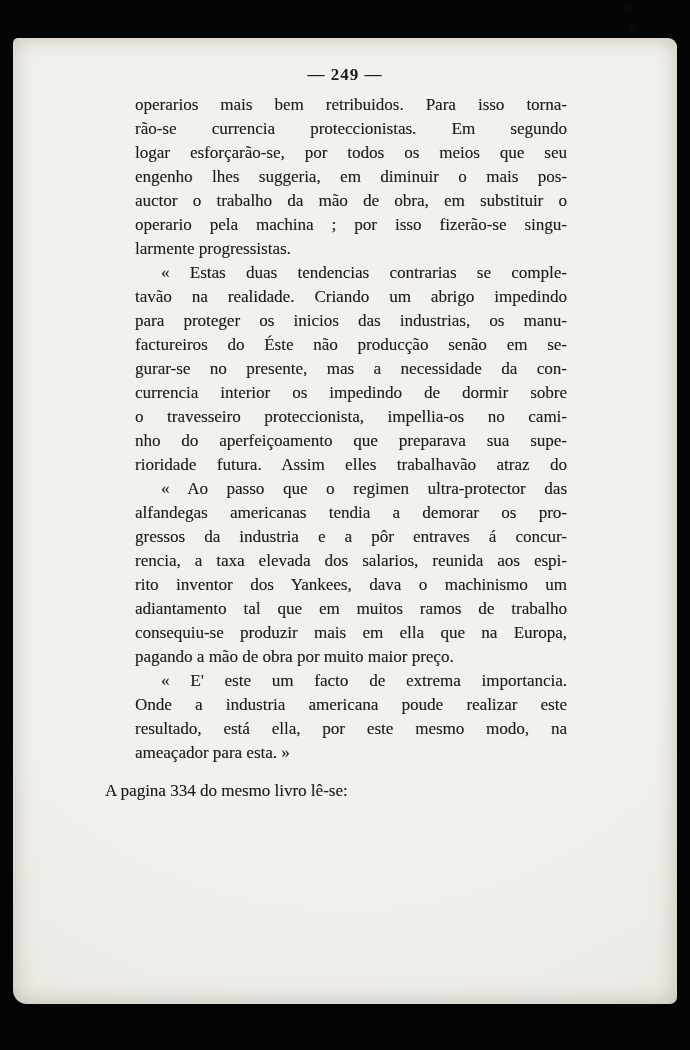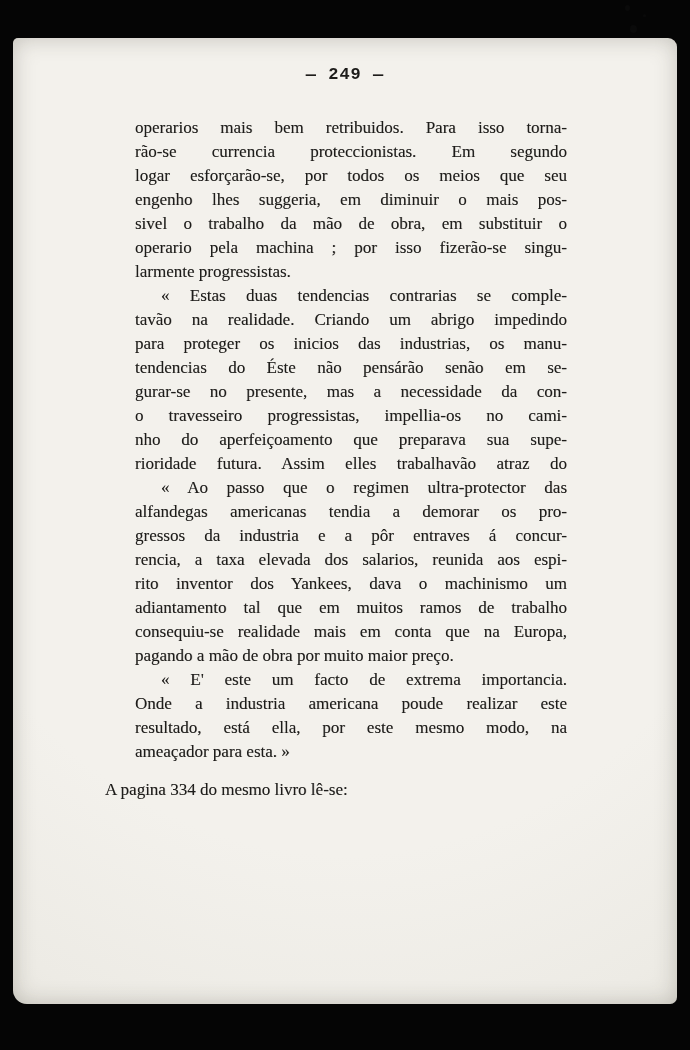--- a/index.html
+++ b/index.html
@@ -23,24 +23,23 @@
     border-radius:5px 9px 7px 14px;
     box-shadow: inset 0 0 22px rgba(60,55,45,0.25);
   }
   .page-number{
     margin-top:27px;
     text-align:center;
     font-size:17px;
     font-weight:bold;
     letter-spacing:1px;
     color:var(--ink);
-    font-family:Liberation Mono, monospace;
   }
   .content{
-    margin-top:32px;
+    margin-top:8px;
     padding:0 110px 0 92px;
     color:var(--ink);
     font-size:17px;
     line-height:24px;
     text-shadow:0.35px 0.35px 0 rgba(25,22,18,0.35);
   }
   .para{margin:0;}
   .para.quote{margin-left:30px;}
   .para.outer{margin:14px 0 14px 0;}
   .para.indent .ln:first-child{text-indent:26px;}
@@ -69,42 +68,43 @@
 
 <div class="scan-frame">
   <div class="paper">
     <div class="page-number">— 249 —</div>
     <div class="content">
         <p class="para quote">
           <span class="ln">operarios mais bem retribuidos. Para isso torna-</span>
           <span class="ln">rão-se currencia proteccionistas. Em segundo</span>
           <span class="ln">logar esforçarão-se, por todos os meios que seu</span>
           <span class="ln">engenho lhes suggeria, em diminuir o mais pos-</span>
-          <span class="ln">sivel o trabalho da mão de obra, em substituir o</span>
+          <span class="ln">auctor o trabalho da mão de obra, em substituir o</span>
           <span class="ln">operario pela machina ; por isso fizerão-se singu-</span>
           <span class="ln last">larmente progressistas.</span>
         </p>
         <p class="para quote indent">
           <span class="ln">« Estas duas tendencias contrarias se comple-</span>
           <span class="ln">tavão na realidade. Criando um abrigo impedindo</span>
           <span class="ln">para proteger os inicios das industrias, os manu-</span>
-          <span class="ln">tendencias do Éste não pensárão senão em se-</span>
+          <span class="ln">factureiros do Éste não producção senão em se-</span>
           <span class="ln">gurar-se no presente, mas a necessidade da con-</span>
-          <span class="ln">o travesseiro progressistas, impellia-os no cami-</span>
+          <span class="ln">currencia interior os impedindo de dormir sobre</span>
+          <span class="ln">o travesseiro proteccionista, impellia-os no cami-</span>
           <span class="ln">nho do aperfeiçoamento que preparava sua supe-</span>
           <span class="ln">rioridade futura. Assim elles trabalhavão atraz do</span>
         </p>
         <p class="para quote indent">
           <span class="ln">« Ao passo que o regimen ultra-protector das</span>
           <span class="ln">alfandegas americanas tendia a demorar os pro-</span>
           <span class="ln">gressos da industria e a pôr entraves á concur-</span>
           <span class="ln">rencia, a taxa elevada dos salarios, reunida aos espi-</span>
           <span class="ln">rito inventor dos Yankees, dava o machinismo um</span>
           <span class="ln">adiantamento tal que em muitos ramos de trabalho</span>
-          <span class="ln">consequiu-se realidade mais em conta que na Europa,</span>
+          <span class="ln">consequiu-se produzir mais em ella que na Europa,</span>
           <span class="ln last">pagando a mão de obra por muito maior preço.</span>
         </p>
         <p class="para quote indent">
           <span class="ln">« E' este um facto de extrema importancia.</span>
           <span class="ln">Onde a industria americana poude realizar este</span>
           <span class="ln">resultado, está ella, por este mesmo modo, na</span>
           <span class="ln last">ameaçador para esta. »</span>
         </p>
         <p class="para outer">
           <span class="ln last">A pagina 334 do mesmo livro lê-se:</span>

